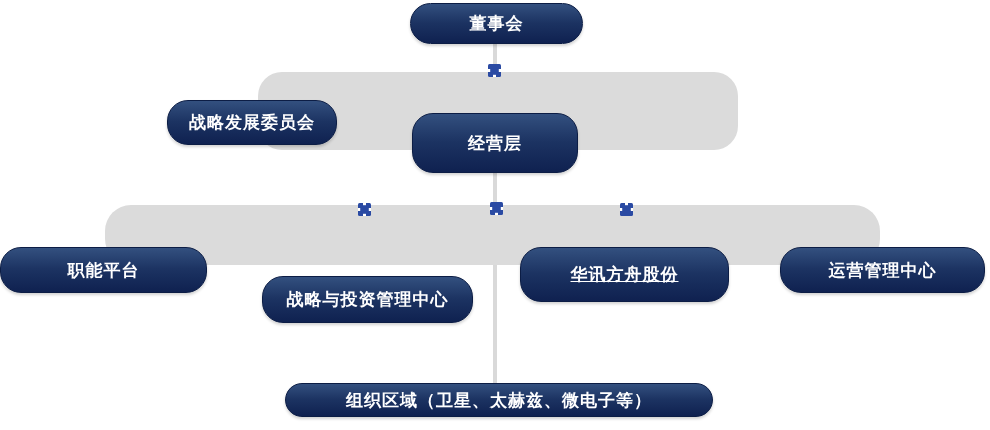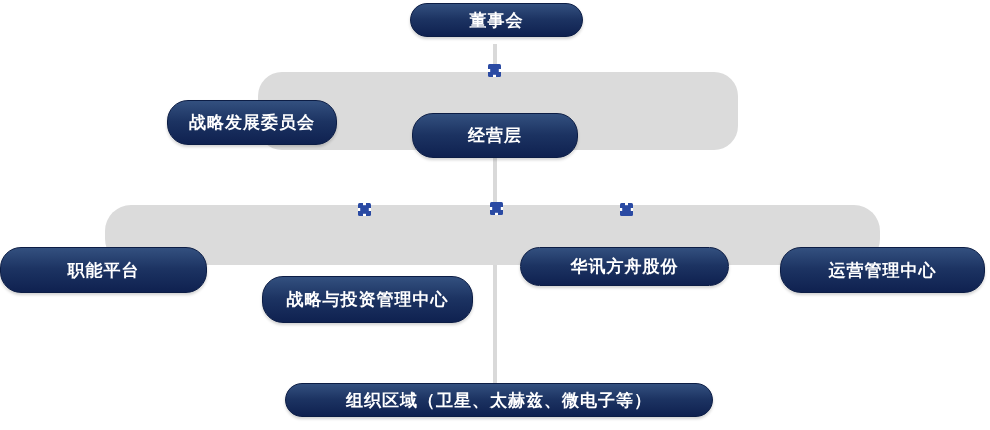--- a/index.html
+++ b/index.html
@@ -66,27 +66,27 @@
     border:1px solid var(--node-border);
     border-radius:21px;
     color:var(--text);
     font-size:17px;
     font-weight:bold;
     letter-spacing:1px;
     z-index:3;
     box-shadow:0 2px 3px rgba(0,0,0,0.18);
     white-space:nowrap;
   }
-  .node-board{left:410px;top:3px;width:173px;height:34px;}
+  .node-board{left:410px;top:3px;width:173px;height:41px;}
   .node-strategy-committee{left:167px;top:100px;width:170px;height:45px;}
-  .node-management{left:412px;top:113px;width:166px;height:45px;}
+  .node-management{left:412px;top:113px;width:166px;height:60px;}
   .node-audit{left:655px;top:113px;width:175px;height:45px;}
   .node-functional-platform{left:0px;top:247px;width:207px;height:46px;text-align:center;}
   .node-strategy-investment{left:262px;top:246px;width:211px;height:47px;margin-top:30px;}
-  .node-huaxun{left:520px;top:247px;width:209px;height:39px;}
+  .node-huaxun{left:520px;top:247px;width:209px;height:55px;text-decoration:underline;}
   .node-operations{left:780px;top:247px;width:205px;height:46px;}
   .node-org-region{left:285px;top:383px;width:428px;height:34px;}
 </style>
 </head>
 <body>
 
 <div class="canvas">
 
   <div class="vline vline-top"></div>
   <div class="vline vline-bottom"></div>

